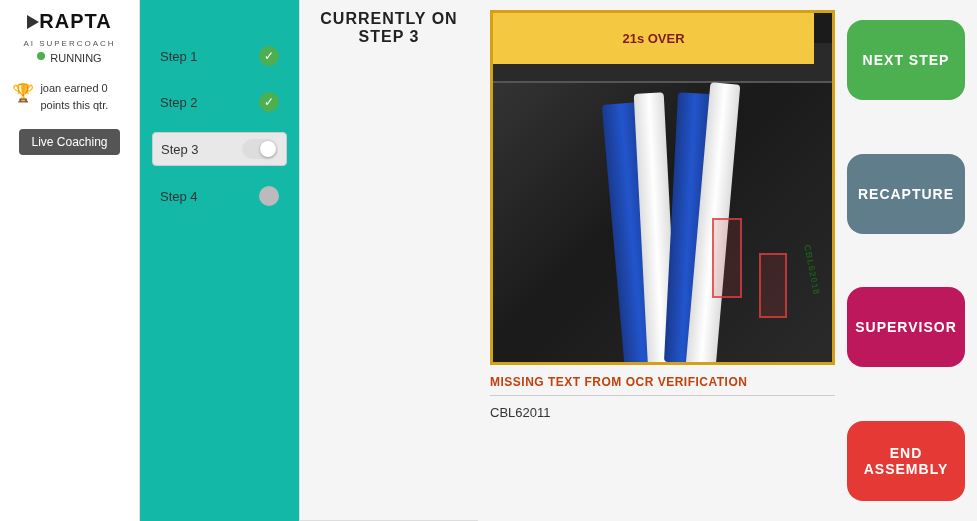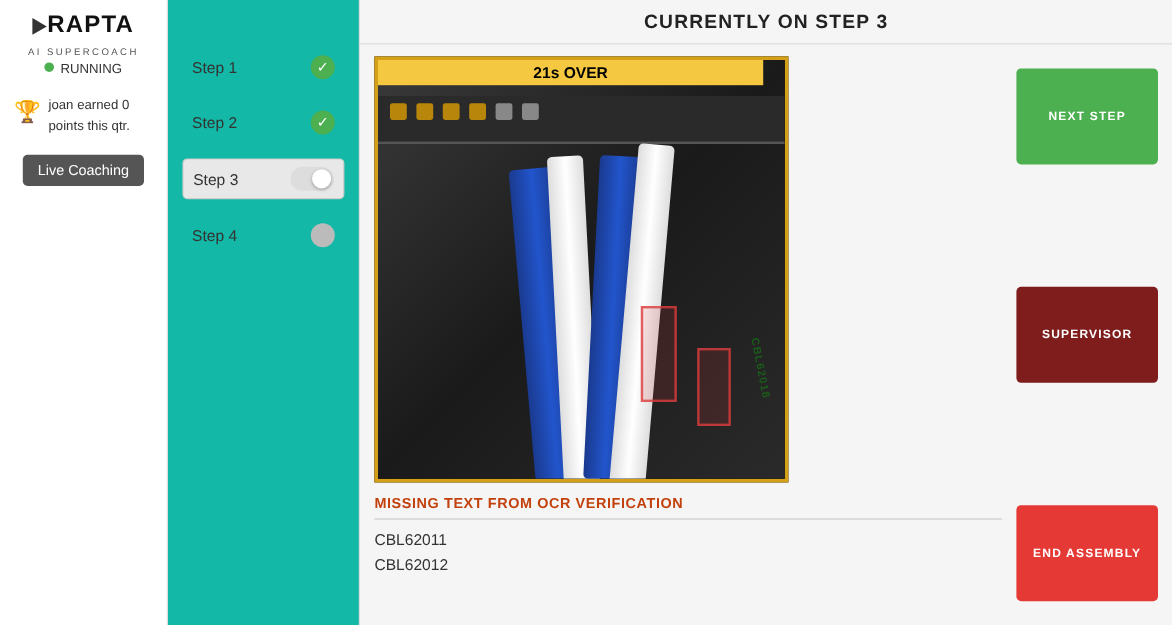--- a/index.html
+++ b/index.html
@@ -148,21 +148,21 @@
       width: 20px;
       height: 20px;
       border-radius: 50%;
       background: #bbb;
     }
 
     
     .main-content {
       flex: 1;
       display: flex;
-      flex-direction: column;
+      flex-direction: row;
       background: #f5f5f5;
       padding: 0;
     }
     .main-header {
       text-align: center;
       padding: 10px 0 8px;
       font-size: 16px;
       font-weight: bold;
       letter-spacing: 1px;
       color: #222;
@@ -188,24 +188,24 @@
       height: 355px;
       overflow: hidden;
     }
     .camera-over-label {
       position: absolute;
       top: 0;
       left: 0;
       right: 18px;
       text-align: center;
       background: #f5c842;
-      color: #000000;
+      color: #7f1d1d;
       font-size: 13px;
       font-weight: bold;
-      padding: 3px 0;
+      padding: 18px 0;
       z-index: 2;
     }
     .camera-image-placeholder {
       width: 100%;
       height: 100%;
       background: linear-gradient(135deg, #3a3a3a 0%, #1a1a1a 50%, #2a2a2a 100%);
       position: relative;
       display: flex;
       align-items: center;
       justify-content: center;
@@ -339,42 +339,42 @@
     .action-buttons {
       display: flex;
       flex-direction: column;
       justify-content: space-between;
       width: 118px;
       flex-shrink: 0;
       padding: 10px 0;
     }
     .action-btn {
       border: none;
-      border-radius: 4px;
+      border-radius: 16px;
       color: #fff;
-      font-size: 10px;
+      font-size: 14px;
       font-weight: bold;
       letter-spacing: 1px;
       cursor: pointer;
       padding: 0;
       display: flex;
       align-items: center;
       justify-content: center;
       text-align: center;
     }
     .btn-next-step {
       background: #4caf50;
       height: 80px;
     }
     .btn-recapture {
       background: #607d8b;
       height: 80px;
     }
     .btn-supervisor {
-      background: #7f1d1d;
+      background: #be185d;
       height: 80px;
     }
     .btn-end-assembly {
       background: #e53935;
       height: 80px;
     }
   </style>
 </head>
 <body>
 
@@ -446,23 +446,23 @@
             </div>
             <div class="detect-box-1"></div>
             <div class="detect-box-2"></div>
           </div>
         </div>
       </div>
       <div class="ocr-section">
         <div class="ocr-title">MISSING TEXT FROM OCR VERIFICATION</div>
         <hr class="ocr-divider">
         <div class="ocr-item">CBL62011</div>
-        <div class="ocr-item">CBL62012</div>
       </div>
     </div>
 
     <div class="action-buttons">
       <button class="action-btn btn-next-step">NEXT STEP</button>
+      <button class="action-btn btn-recapture">RECAPTURE</button>
       <button class="action-btn btn-supervisor">SUPERVISOR</button>
       <button class="action-btn btn-end-assembly">END ASSEMBLY</button>
     </div>
   </div>
 </div>
 
 </body></html>

